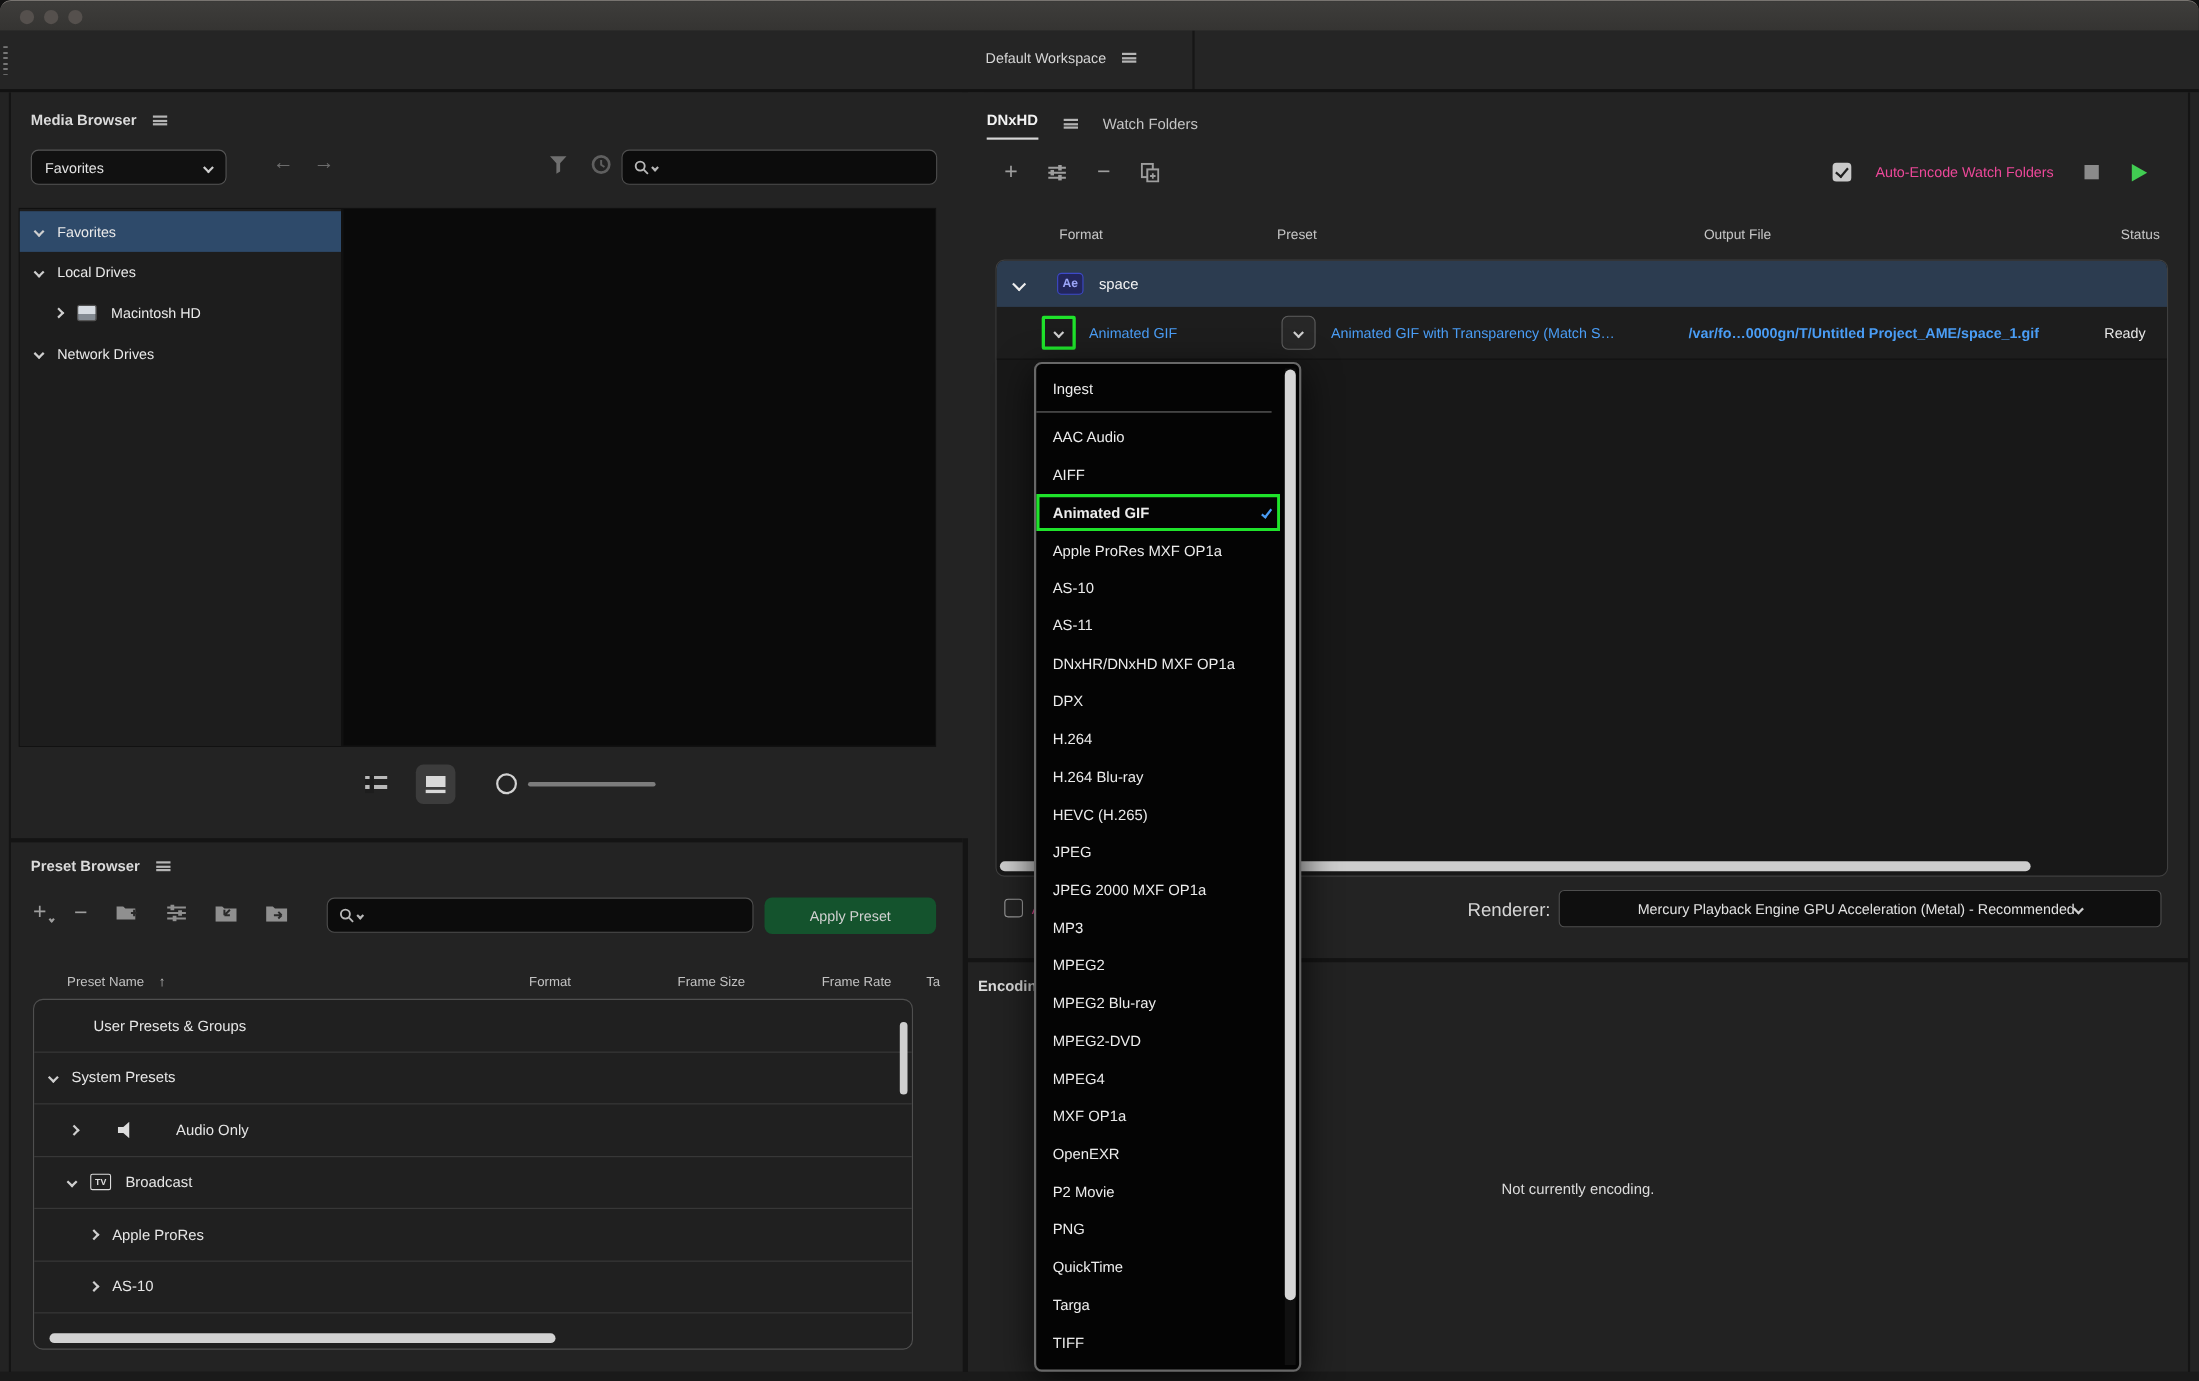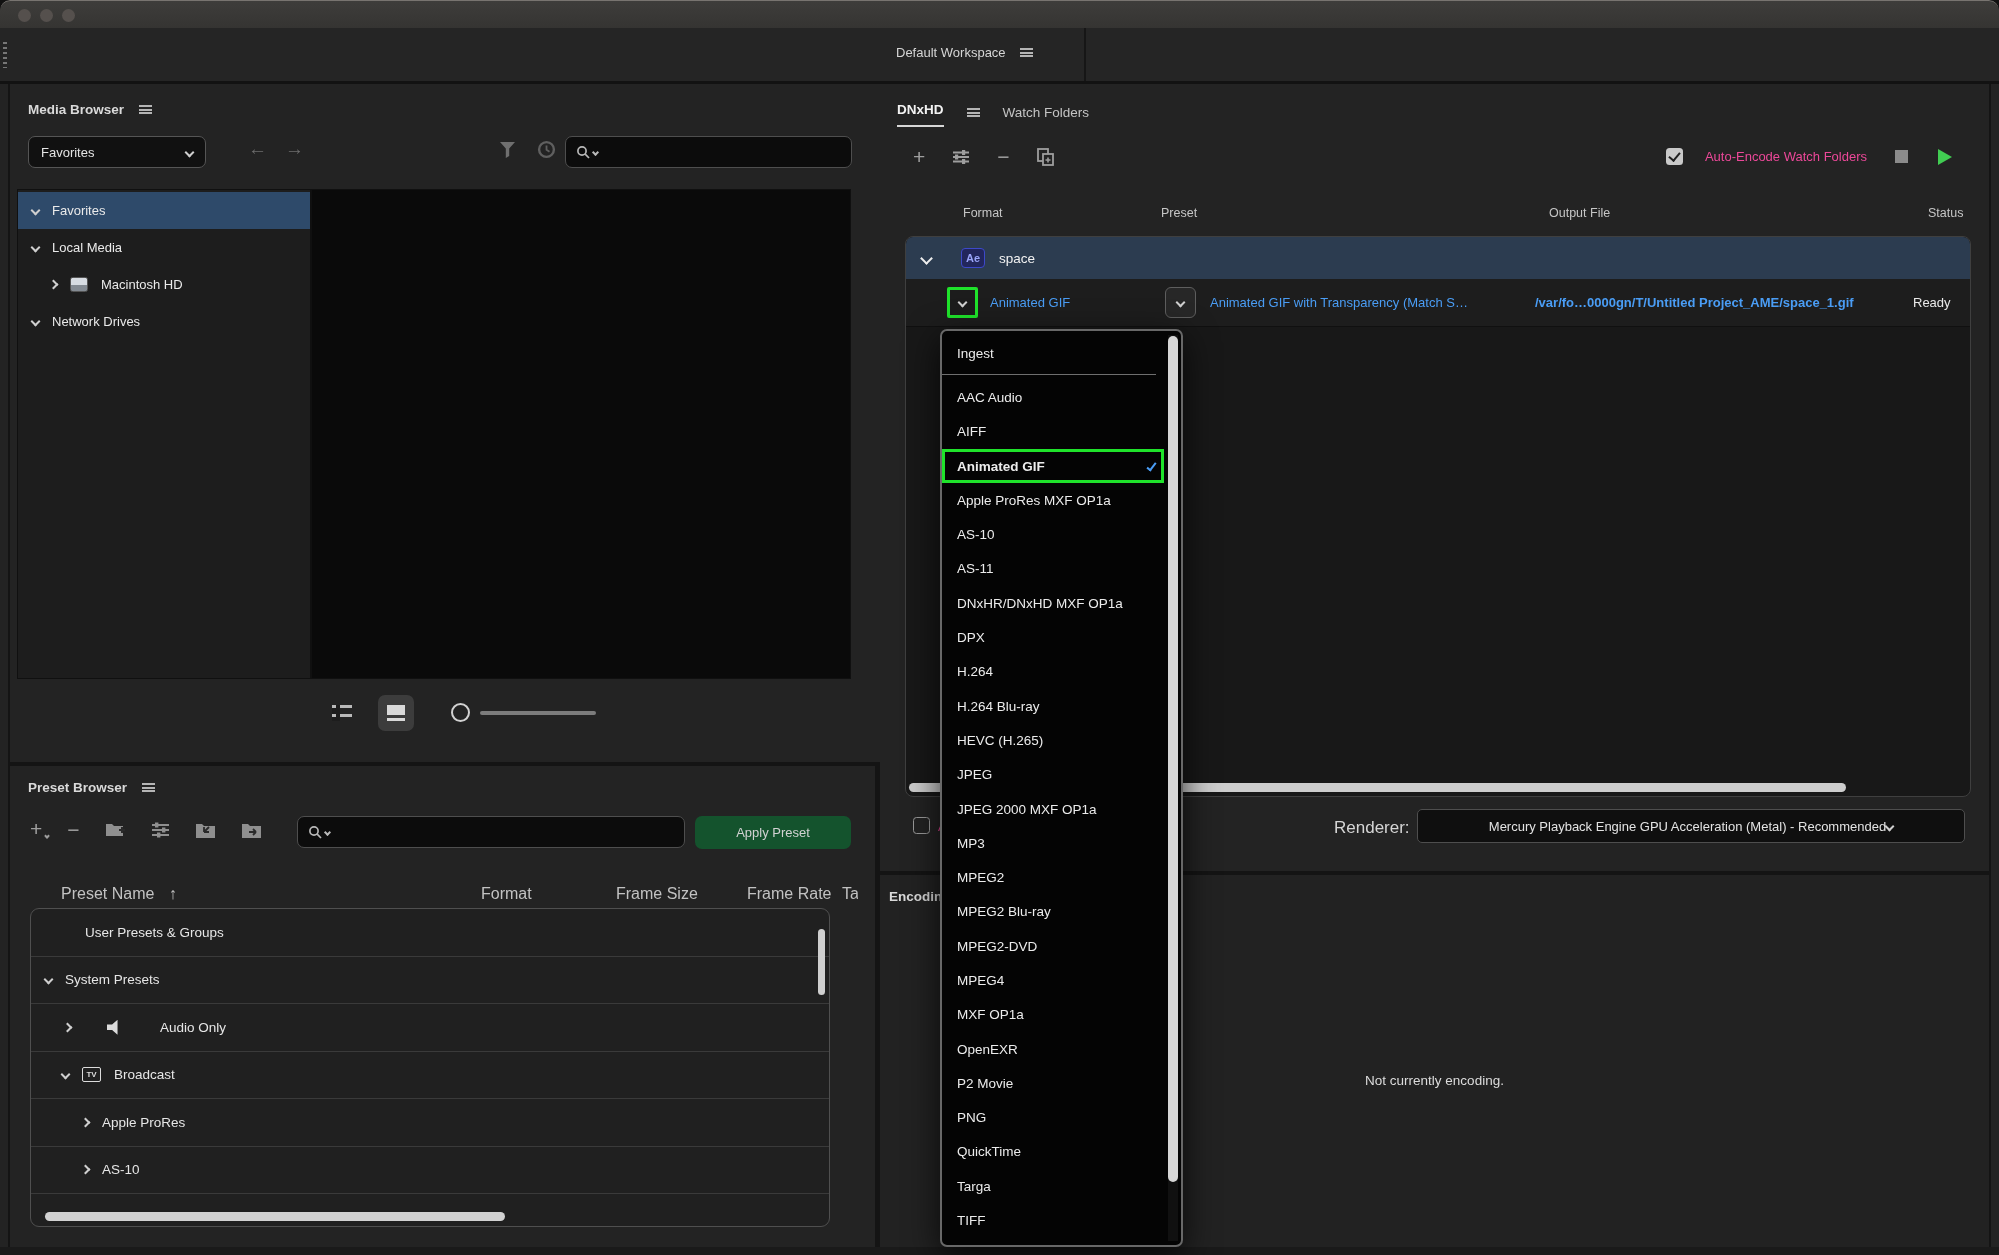--- a/index.html
+++ b/index.html
@@ -64,21 +64,21 @@
   .zoom-handle { position:absolute; left:441px; top:8px; width:19px; height:19px; border:2.5px solid #d2d2d2; border-radius:50%; }
   .zoom-track { position:absolute; left:470px; top:16px; width:116px; height:3.5px; background:#7c7c7c; border-radius:2px; }
 
   
   .rowdiv { position:absolute; left:10px; top:762px; width:865px; height:4px; background:#141414; }
   .preset-browser { position:absolute; left:10px; top:766px; width:865px; height:481px; background:#232323; overflow:hidden; }
   .pb-head { position:absolute; left:18px; top:14px; }
   .pb-tools { position:absolute; left:20px; top:52px; display:flex; align-items:center; gap:25px; color:#9e9e9e; }
   .pb-search { position:absolute; left:287px; top:50px; width:388px; }
   .apply-btn { position:absolute; left:685px; top:50px; width:156px; height:33px; background:#14532d; border-radius:7px; font-size:13px; color:#d2d2d2; display:flex; align-items:center; justify-content:center; }
-  .pb-cols { position:absolute; top:119px; font-size:16px; color:#c2c2c2; }
+  .pb-cols { position:absolute; top:119px; font-size:12px; color:#c2c2c2; }
   .pb-list { position:absolute; left:20px; top:142px; width:800px; height:319px; background:#202020; border:1.5px solid #4f4f4f; border-radius:9px; overflow:hidden; }
   .pb-row { display:flex; align-items:center; height:47.5px; gap:13px; font-size:13.5px; color:#e6e6e6; border-bottom:1px solid #3a3a3a; }
   .icon-speaker .row-ic { display:block; width:17px; height:15px; background:#dcdcdc;
       clip-path:polygon(0 32%, 30% 32%, 62% 0, 62% 100%, 30% 68%, 0 68%); }
   .icon-tv .row-ic { display:flex; width:19px; height:15px; border:1.7px solid #dcdcdc; border-radius:2px; align-items:center; justify-content:center; font-size:8px; font-weight:bold; color:#dcdcdc; }
   .icon-tv .row-ic::after { content:"TV"; }
   .pb-hscroll { position:absolute; left:14px; bottom:5px; width:460px; height:9px; background:#d2d2d2; border-radius:5px; }
   .pb-vscroll { position:absolute; right:4px; top:20px; width:7px; height:66px; background:#cfcfcf; border-radius:4px; }
 
   
@@ -204,21 +204,21 @@
       <div class="mb-tree">
 
       <div class="tree-row chev-down selected" style="padding-left: 14px;">
             <span class="chev small"></span>
 
             <span class="lbl">Favorites</span>
           </div>
           <div class="tree-row chev-down" style="padding-left: 14px;">
             <span class="chev small"></span>
 
-            <span class="lbl">Local Media</span>
+            <span class="lbl">Local Drives</span>
           </div>
           <div class="tree-row chev-right icon-drive" style="padding-left: 32px;">
             <span class="chev small"></span>
             <span class="row-ic"></span>
             <span class="lbl">Macintosh HD</span>
           </div>
           <div class="tree-row chev-down" style="padding-left: 14px;">
             <span class="chev small"></span>
 
             <span class="lbl">Network Drives</span>

